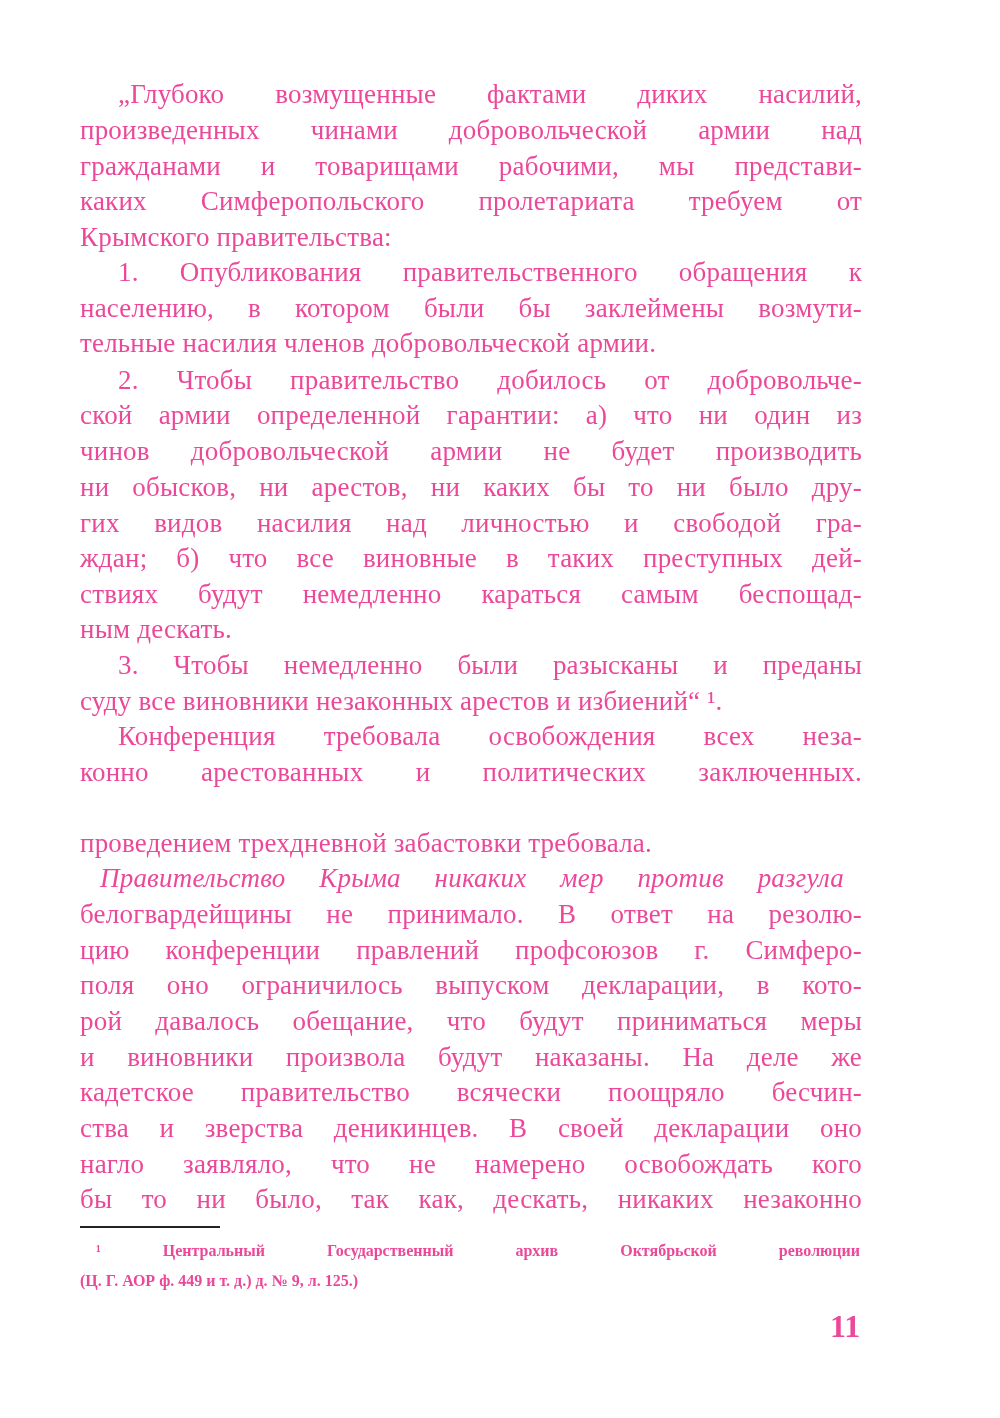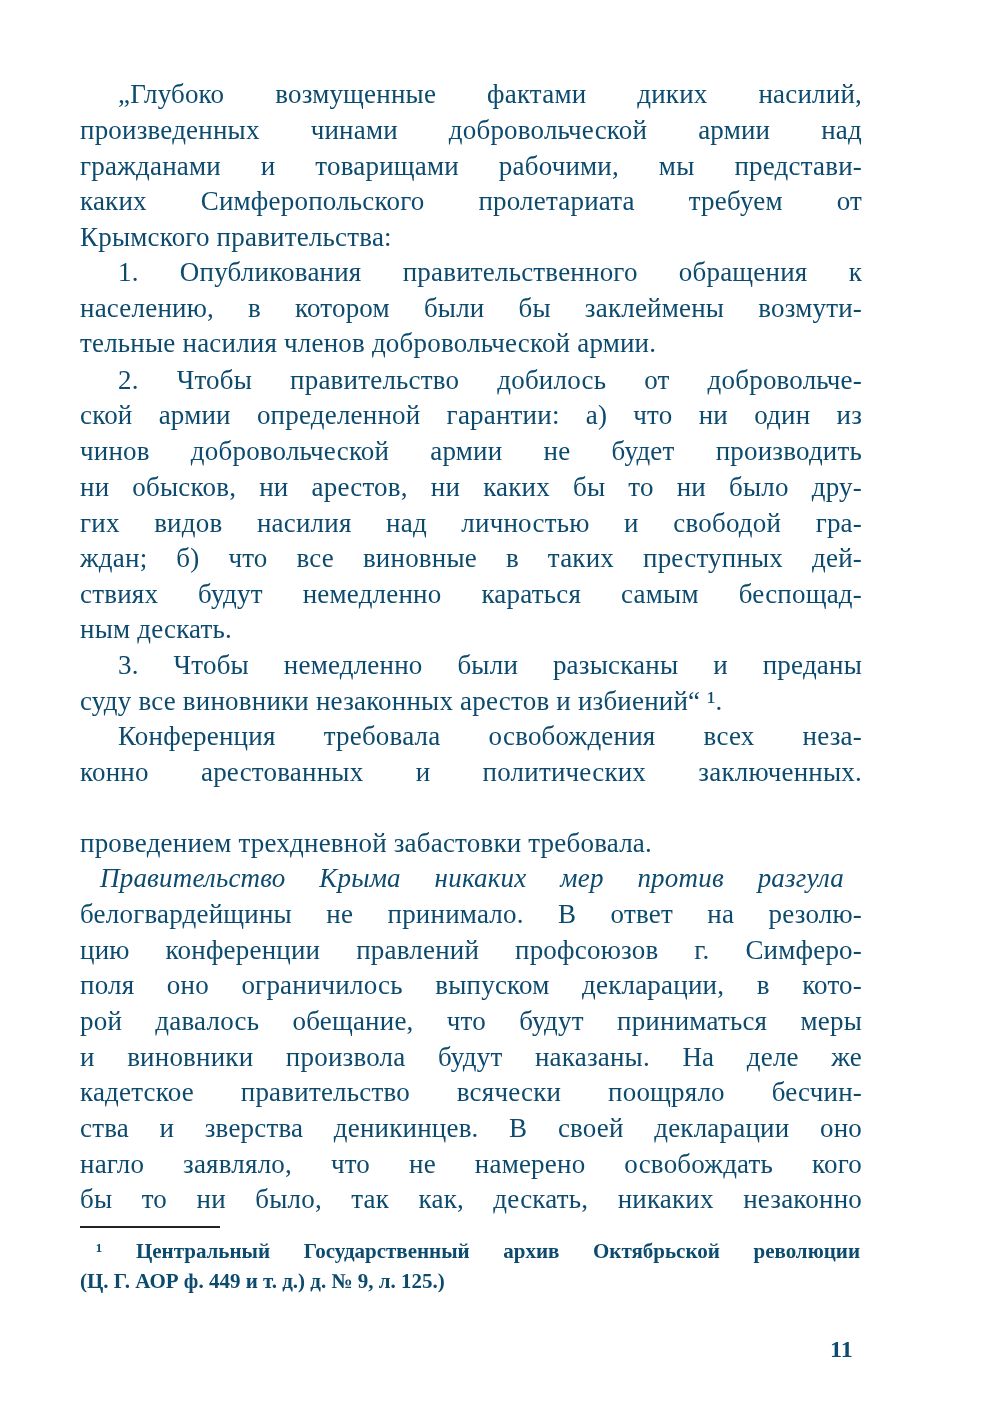--- a/index.html
+++ b/index.html
@@ -1,47 +1,47 @@
 <!DOCTYPE html>
 <html><head>
 <meta charset="utf-8">
 <style>
   html, body { margin: 0; padding: 0; background: #ffffff; }
   body { width: 1000px; height: 1418px; position: relative; overflow: hidden; }
   .page {
     position: absolute; left: 0; top: 0; width: 1000px; height: 1418px;
-    background: #ffffff; color: #0c4a6e;
+    background: #ffffff; color: #ec4899;
     font-family: "Liberation Serif", "DejaVu Serif", serif;
   }
   .line {
     position: absolute;
     font-size: 27px;
     line-height: 36px;
     white-space: nowrap;
     text-align: justify;
     text-align-last: justify;
     letter-spacing: 0.2px;
   }
   .line.last { text-align-last: left; }
   .fn {
     position: absolute;
-    font-size: 21px;
+    font-size: 16px;
     line-height: 30px;
     white-space: nowrap;
     text-align: justify;
     text-align-last: justify;
     font-weight: bold;
   }
   .fn.last { text-align-last: left; }
   .rule {
     position: absolute; left: 80px; top: 1226px; width: 140px; height: 0;
     border-top: 2px solid #222;
   }
   .pagenum {
-    position: absolute; left: 830px; top: 1308px; font-size: 24px; font-weight: bold; margin-top: 28px;
+    position: absolute; left: 830px; top: 1308px; font-size: 32px; font-weight: bold;
   }
 </style>
 </head>
 <body>
 
 <div class="page">
   <div class="line" style="left:118px;top:76px;width:744px;">„Глубоко  возмущенные  фактами  диких насилий,</div>
   <div class="line" style="left:80px;top:112px;width:782px;">произведенных  чинами  добровольческой  армии над</div>
   <div class="line" style="left:80px;top:148px;width:782px;">гражданами и товарищами рабочими, мы представи-</div>
   <div class="line" style="left:80px;top:183px;width:782px;">каких Симферопольского  пролетариата требуем  от</div>

